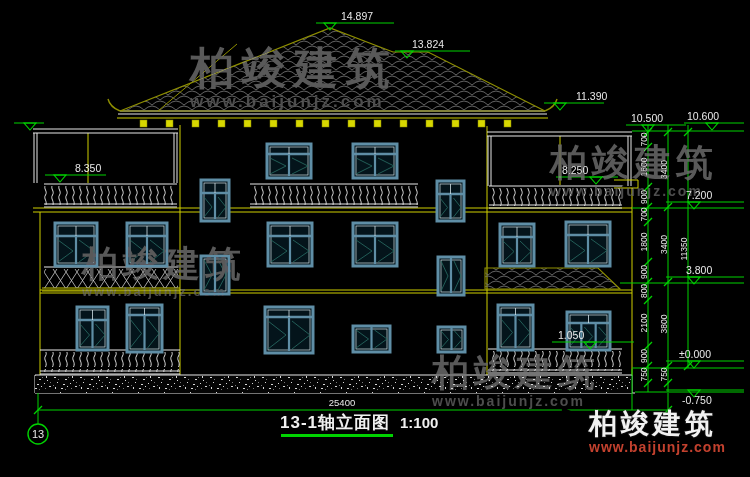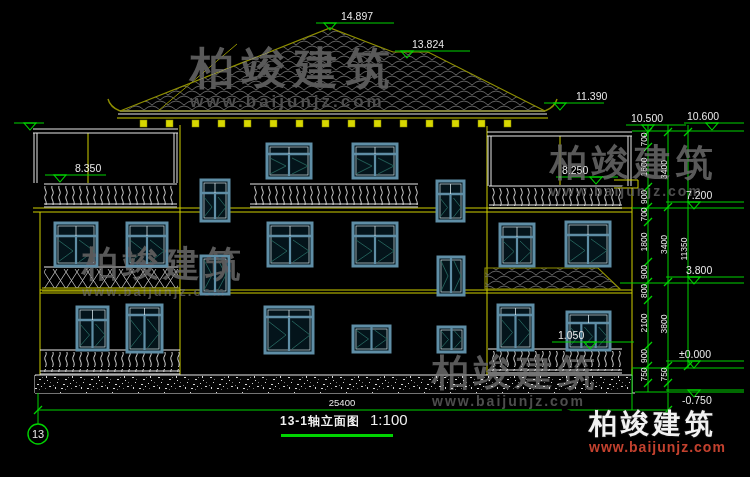--- a/index.html
+++ b/index.html
@@ -16,22 +16,22 @@
   .wm2 .ttl{font-size:37px;letter-spacing:5px;}  .wm2 .url{font-size:14px;letter-spacing:2px;}
   .wm3 .ttl{font-size:36px;letter-spacing:5px;}  .wm3 .url{font-size:13px;letter-spacing:2px;}
   .wm4 .ttl{font-size:37px;letter-spacing:5px;}  .wm4 .url{font-size:14px;letter-spacing:2px;}
   
   .logo{position:absolute;left:531px;top:402px;display:flex;align-items:center;gap:6px;z-index:4;}
   .logo .ttl{font-size:28px;font-weight:bold;color:#f2f2f2;letter-spacing:4px;line-height:1.05;
              text-shadow:0 0 2px #333;white-space:nowrap;}
   .logo .url{font-size:14px;font-weight:bold;color:#c2412e;letter-spacing:1px;white-space:nowrap;}
   
   .titleblock{position:absolute;left:280px;top:411px;z-index:4;color:#f0f0f0;white-space:nowrap;}
-  .titleblock .t{font-size:12px;font-weight:bold;letter-spacing:1px;}
-  .titleblock .s{font-size:15px;font-weight:normal;margin-left:10px;}
+  .titleblock .t{font-size:17px;font-weight:bold;letter-spacing:1px;}
+  .titleblock .s{font-size:15px;font-weight:bold;margin-left:10px;}
   .titleblock .ul{position:absolute;left:1px;top:23px;width:112px;height:3px;background:#00d300;}
 </style>
 </head>
 <body>
 
 <div class="stage">
 
   <svg width="0" height="0" style="position:absolute">
     <defs>
       <symbol id="bj-ico" viewBox="0 0 64 74">

